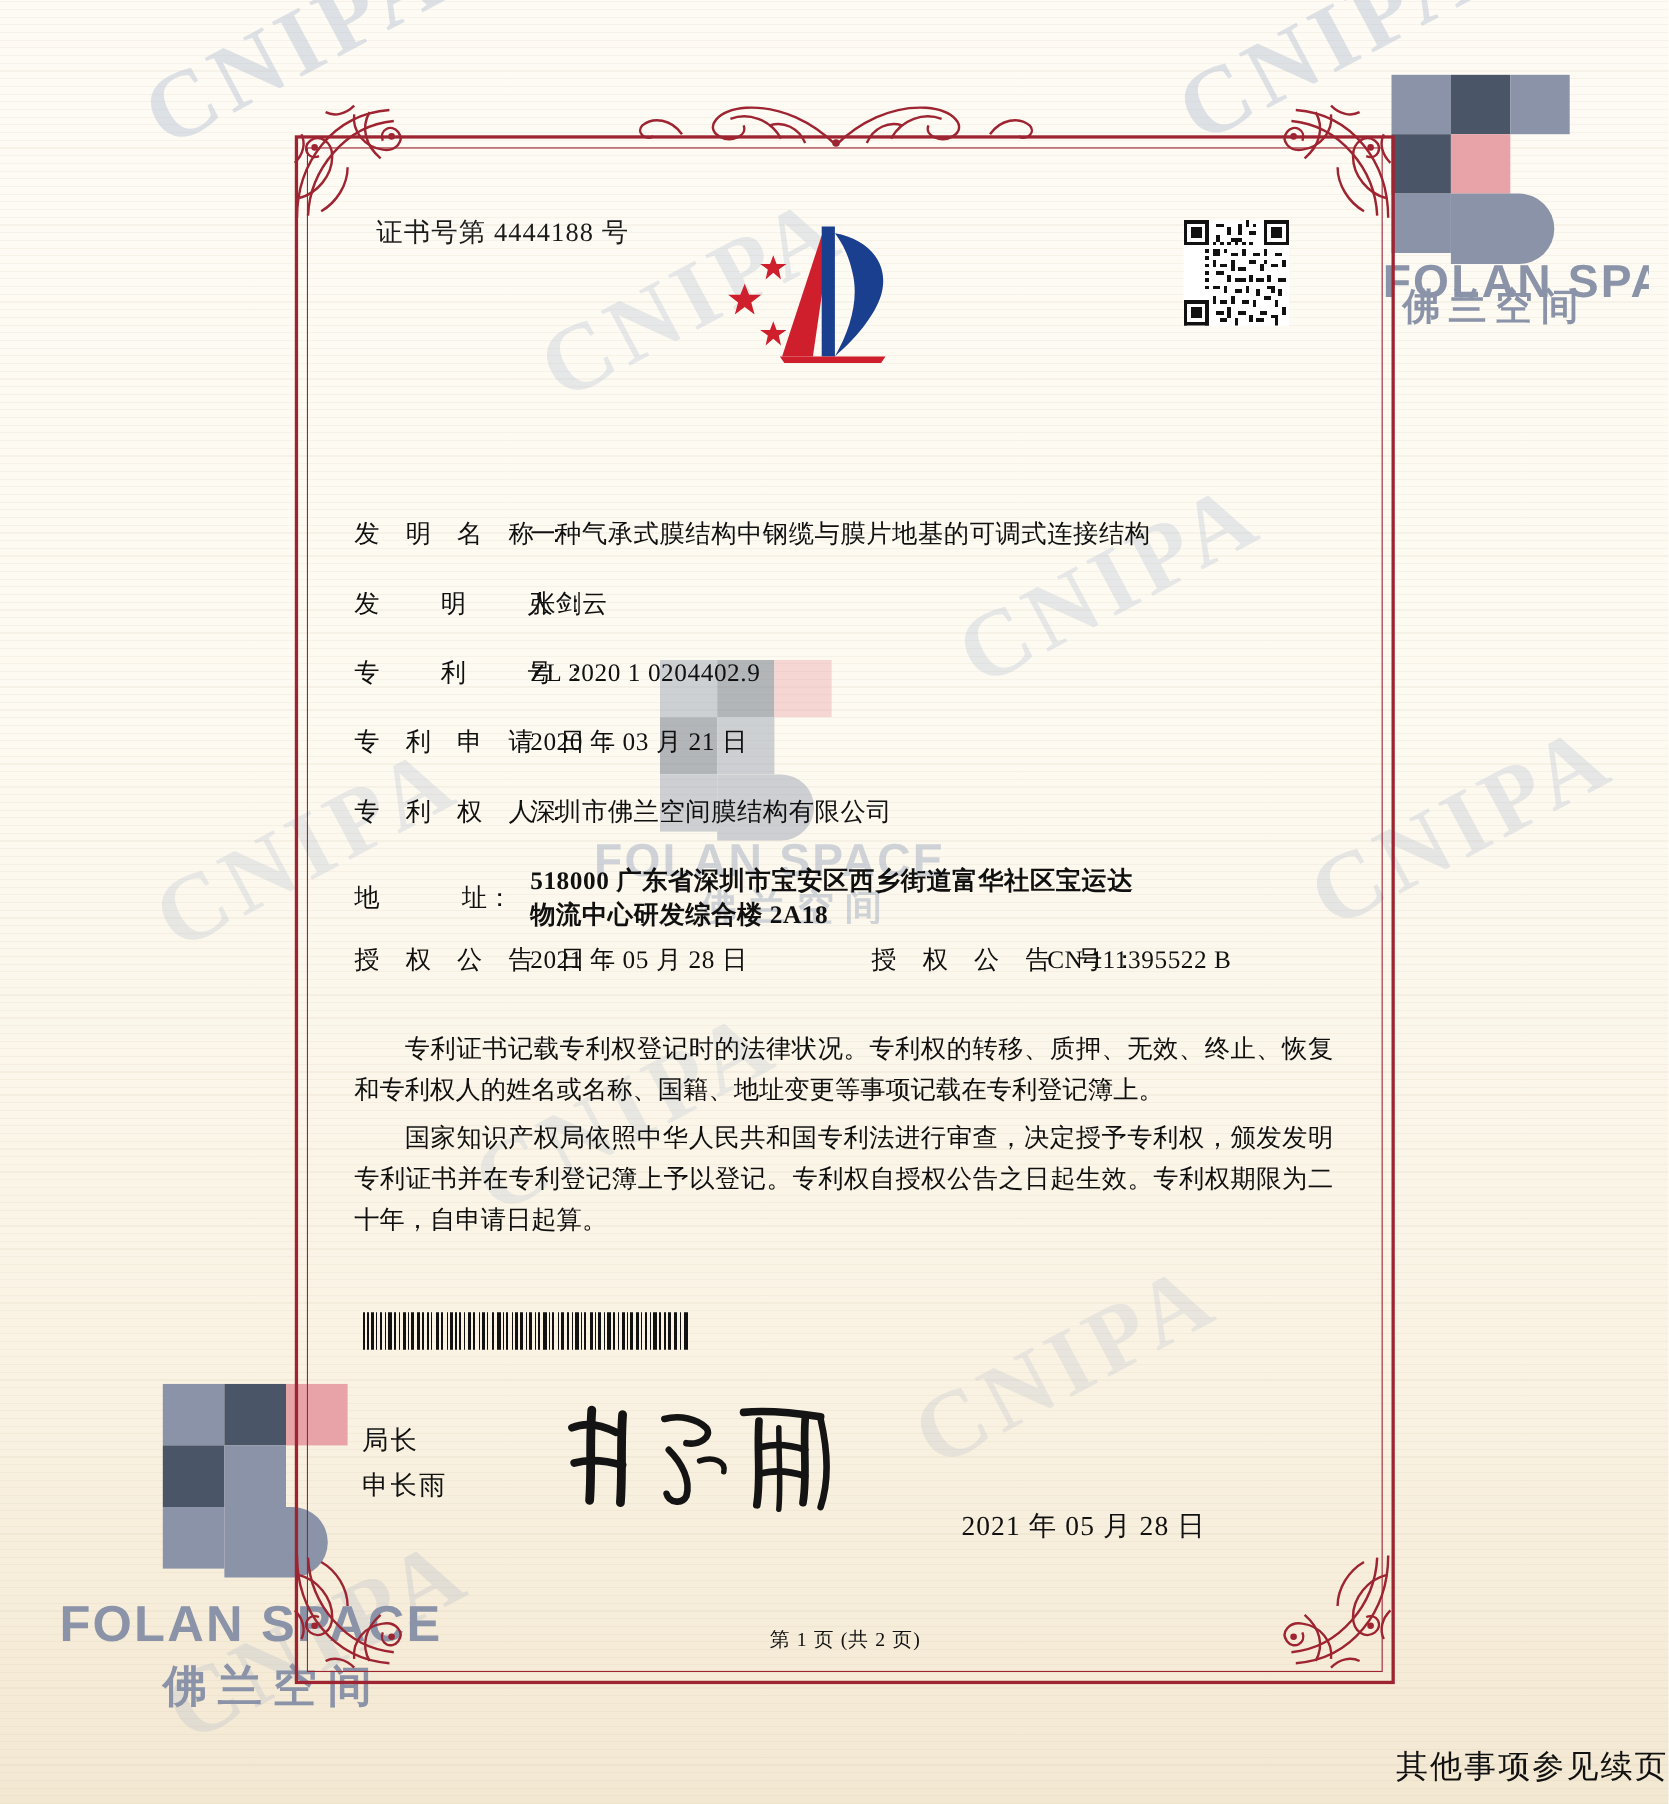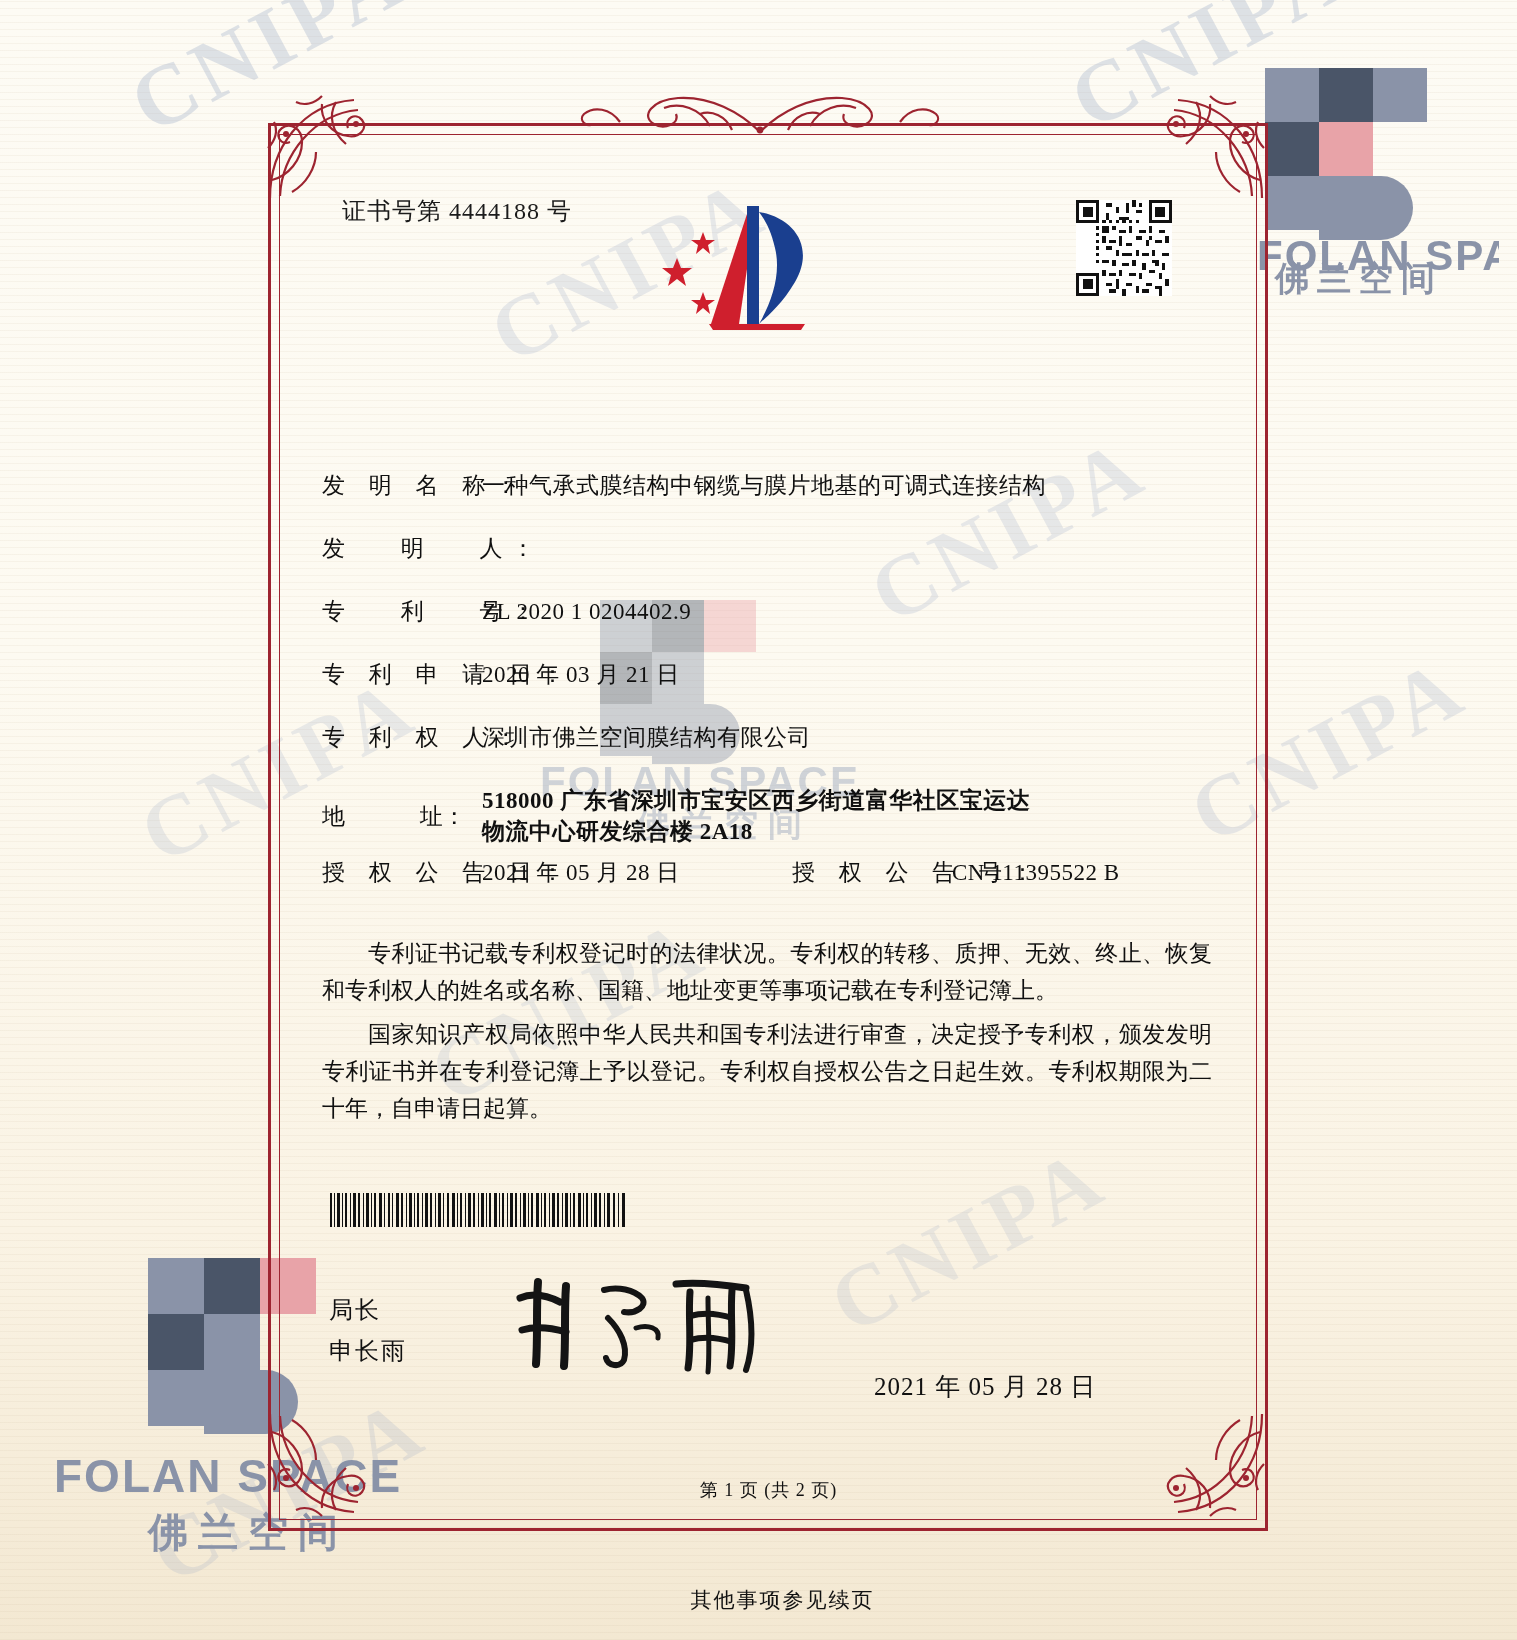--- a/index.html
+++ b/index.html
@@ -233,22 +233,22 @@
     text-align: center;
     font-size: 18px;
     color: #111;
     letter-spacing: 1px;
     margin-left: 20px;
   }
   .footer-note {
     position: absolute;
     left: 0; right: 0;
     top: 1586px;
-    text-align: center;
-    font-size: 21px;
+    text-align: right;
+    font-size: 29px;
     color: #111;
     letter-spacing: 2px;
     padding-left: 48px;
   }
 </style>
 </head>
 <body>
 
 <div class="page">
 
@@ -515,20 +515,21 @@
 
   <div class="fields">
 
     <div class="field-row">
       <div class="f-label sp3">发 明 名 称：</div>
       <div class="f-value">一种气承式膜结构中钢缆与膜片地基的可调式连接结构</div>
     </div>
 
     <div class="field-row">
       <div class="f-label sp1">发　 明　 人：</div>
+      <div class="f-value">张剑云</div>
     </div>
 
     <div class="field-row">
       <div class="f-label sp1">专　 利　 号：</div>
       <div class="f-value mono">ZL 2020 1 0204402.9</div>
     </div>
 
     <div class="field-row">
       <div class="f-label sp3">专 利 申 请 日：</div>
       <div class="f-value">2020 年 03 月 21 日</div>

